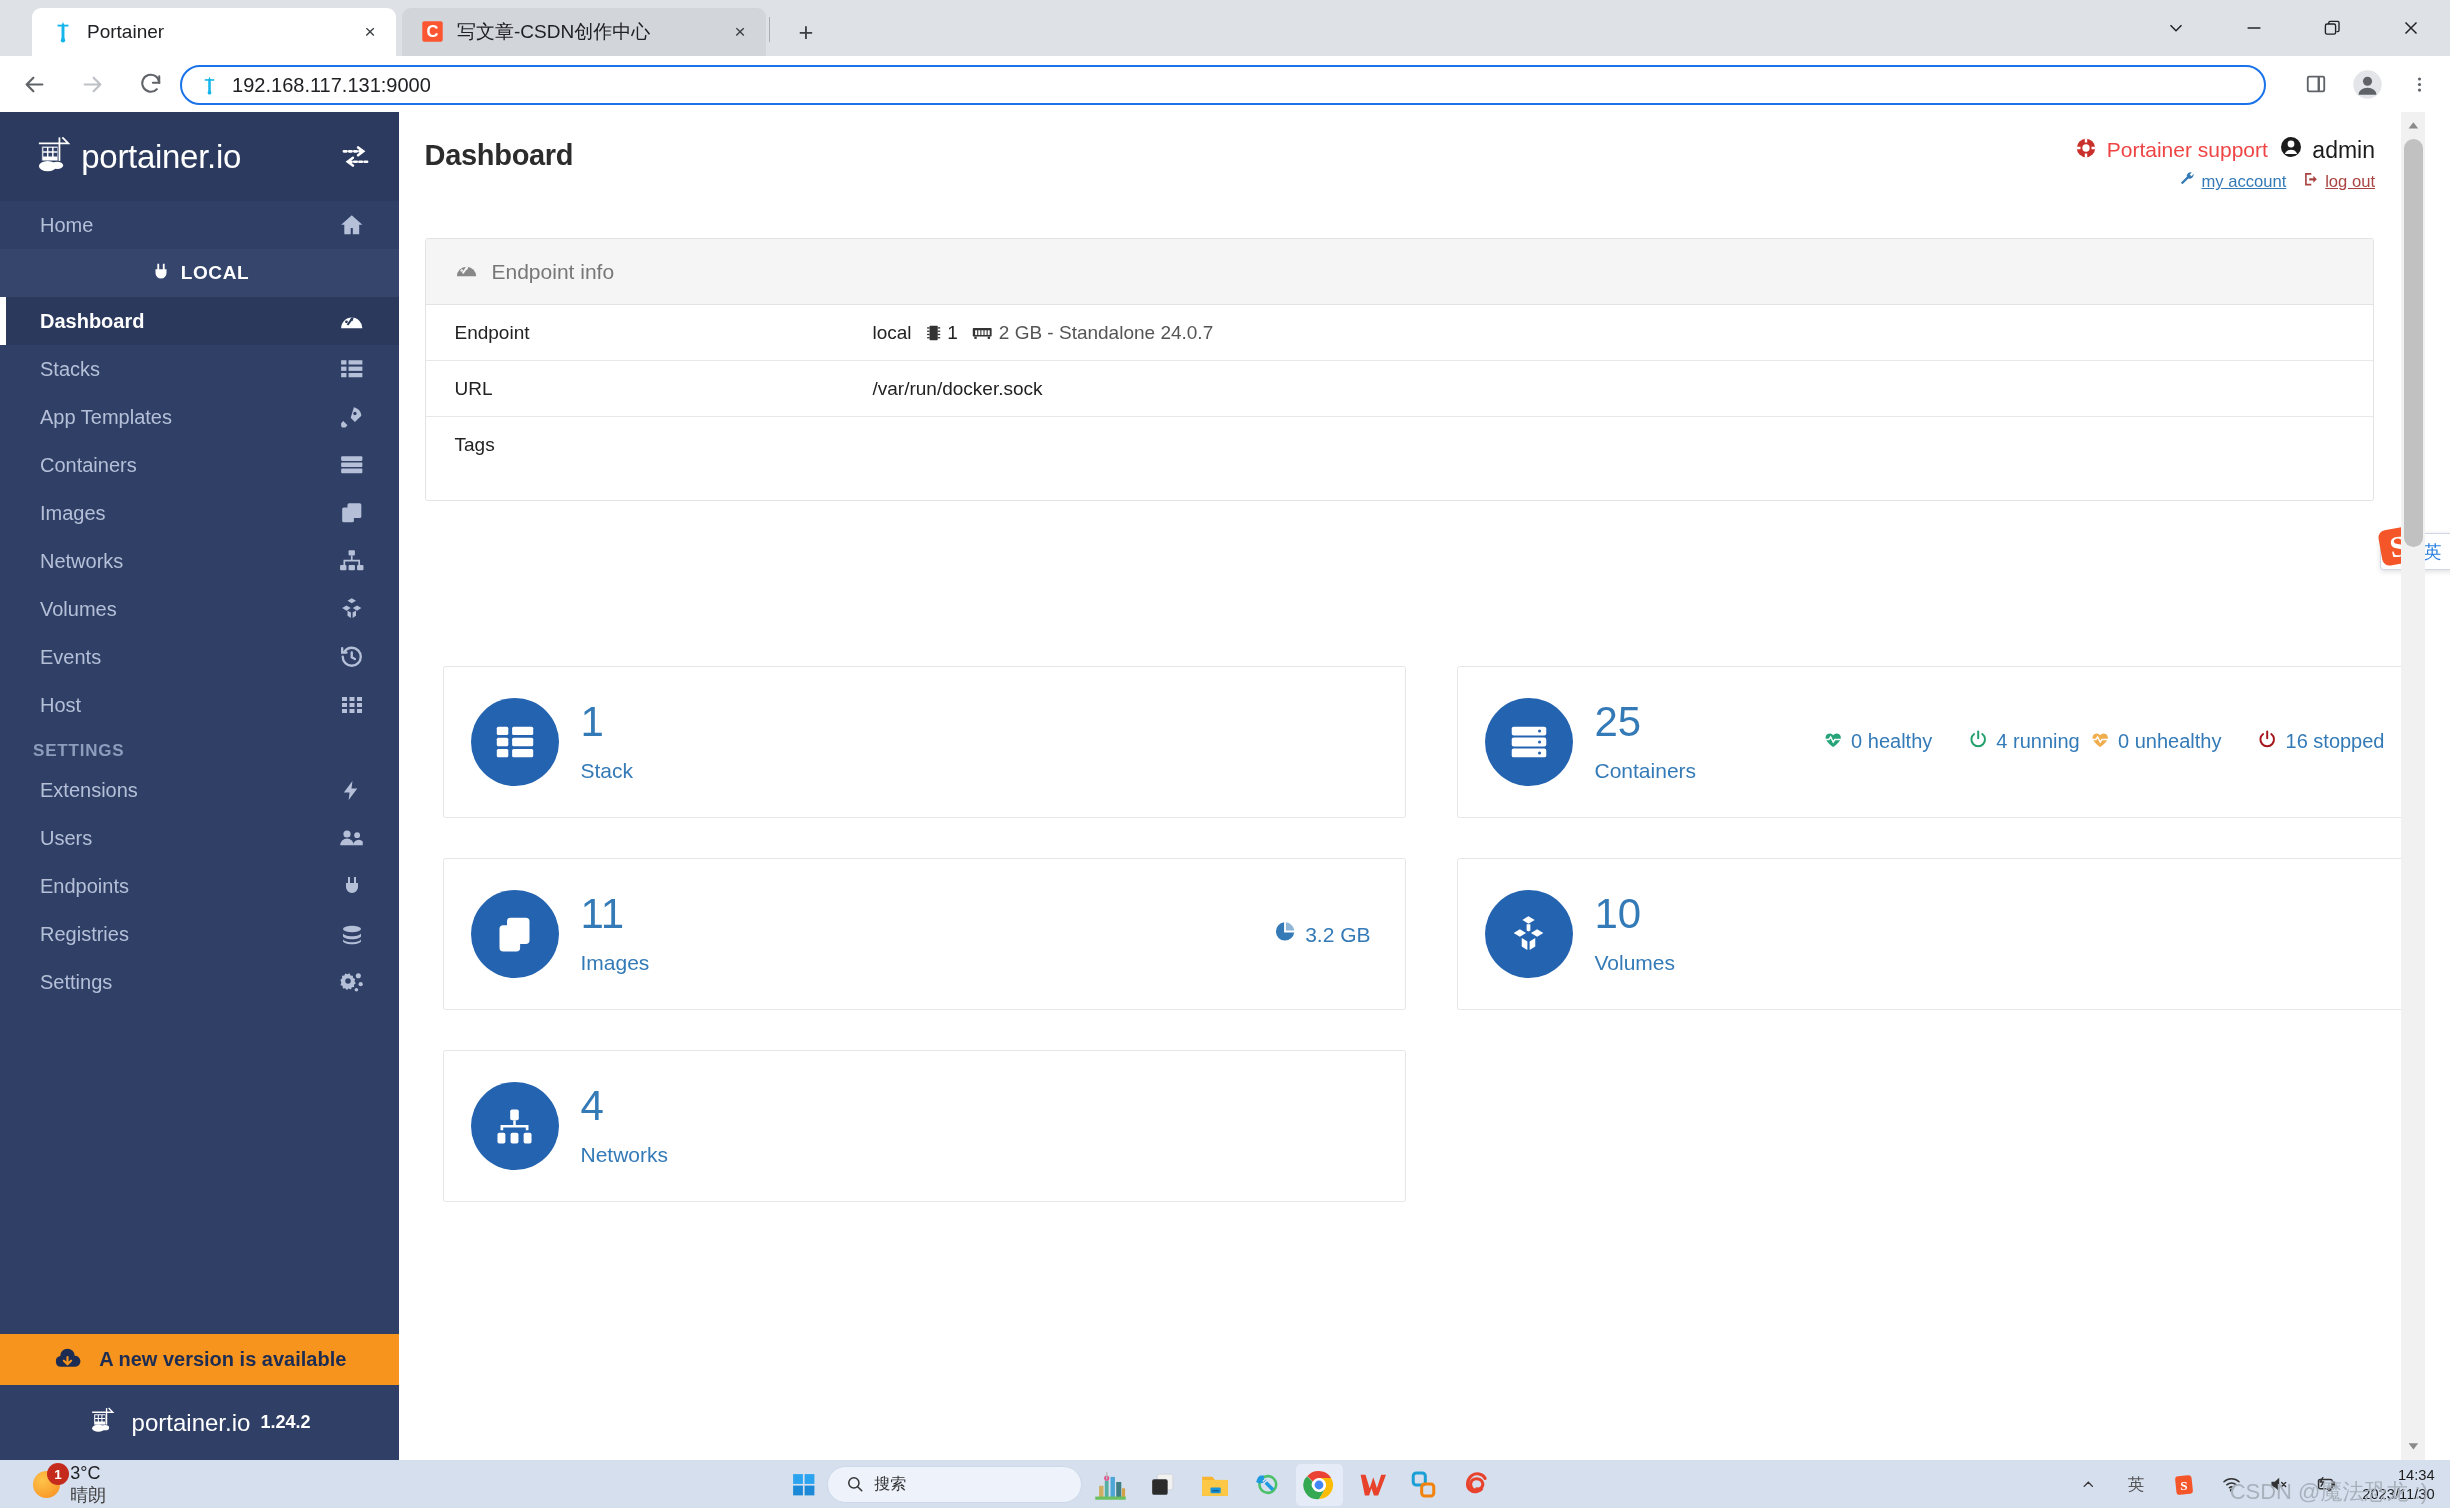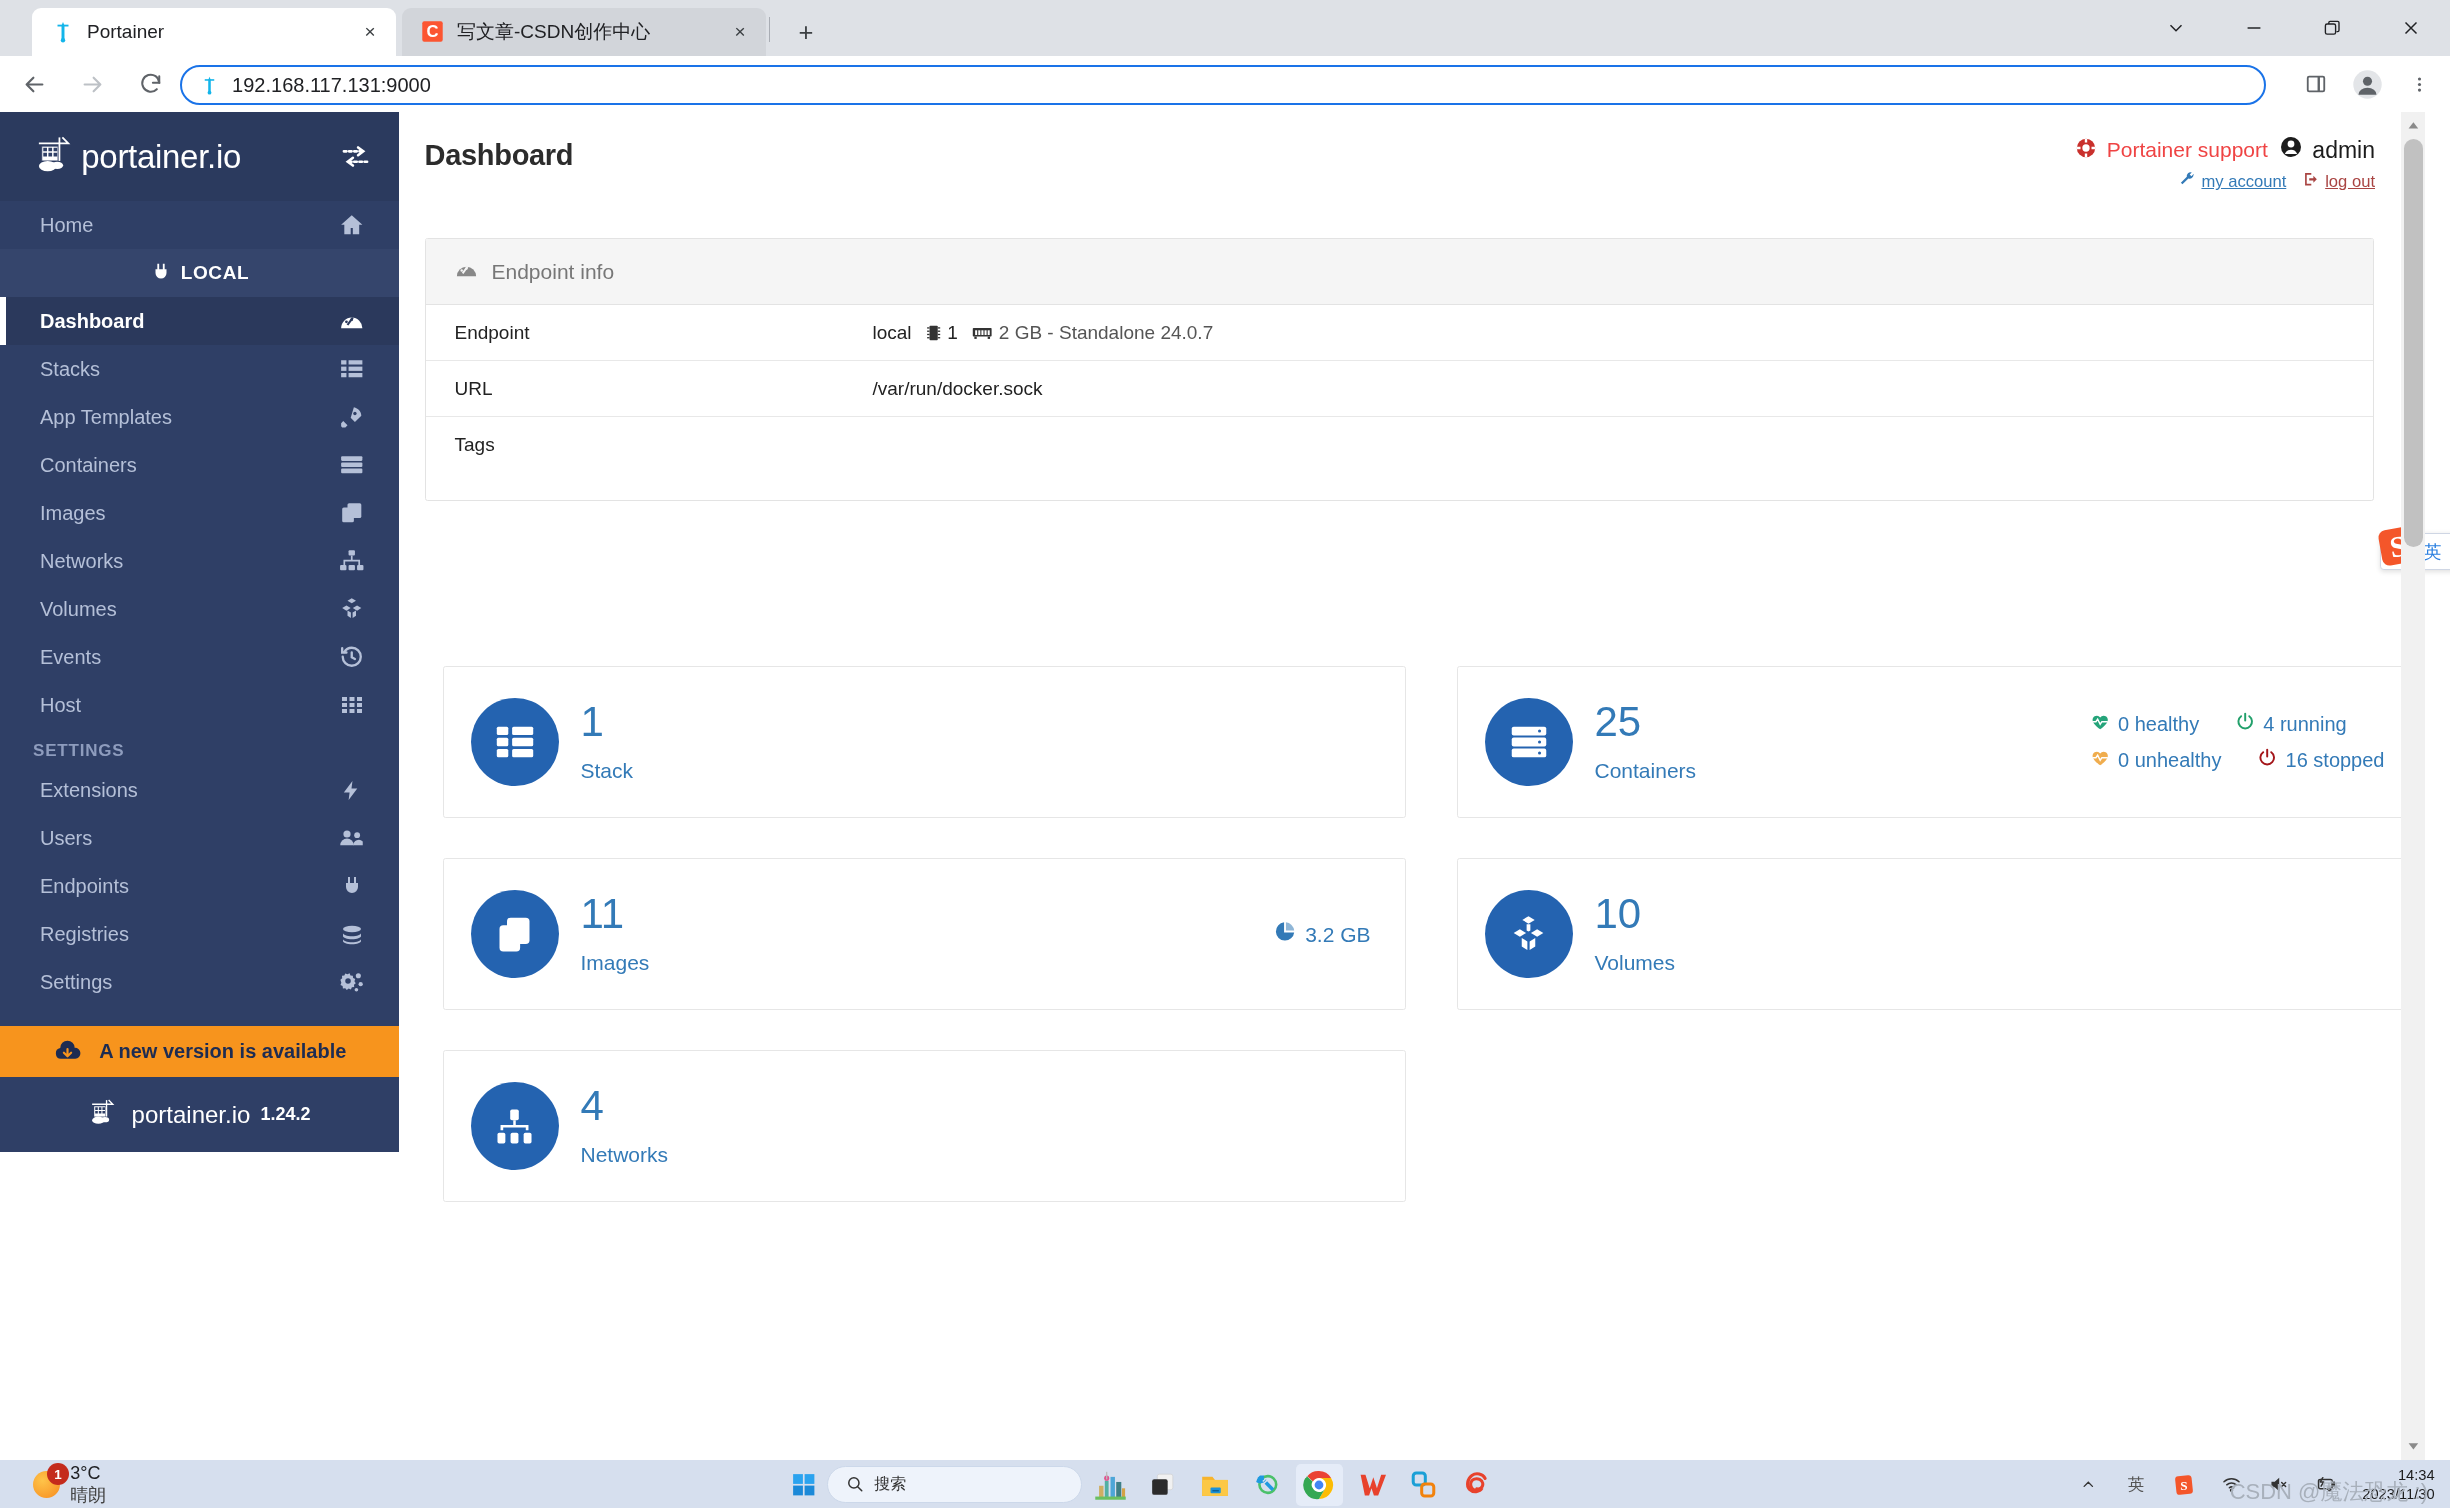--- a/index.html
+++ b/index.html
@@ -63,21 +63,21 @@
   .tb-ic { width: 38px; height: 38px; display: flex; align-items: center; justify-content: center; color: #5f6368; }
 
   
   .page {
     position: absolute; left: 0; top: 112px; width: 2450px; height: 1348px;
     background: #ffffff; overflow: hidden;
   }
 
   
   .sidebar {
-    position: absolute; left: 0; top: 0; width: 399px; height: 1040px;
+    position: absolute; left: 0; top: 0; width: 399px; height: 1348px;
     background: #2f3f66;
   }
   .sb-logo {
     height: 89px; background: #2b3a5e; display: flex; align-items: center;
     padding: 0 25.5px 0 33px;
   }
   .sb-logo-mark { width: 47px; height: 47px; flex:0 0 47px; margin-right: 1.3px; }
   .sb-logo-text { font-size: 33px; color: #fff; letter-spacing: -0.3px; font-weight: 300; }
   .sb-switch { margin-left: auto; width: 36px; height: 36px; display:flex; align-items:center; justify-content:center; }
 
@@ -159,21 +159,21 @@
     margin-bottom: 40px; position: relative;
   }
   .card-icon {
     width: 88px; height: 88px; flex: 0 0 88px; border-radius: 50%;
     background: #2463b0; display: flex; align-items: center; justify-content: center;
   }
   .card-meta { margin-left: 22px; }
   .card-num { font-size: 42px; color: #337ab7; line-height: 1.0; font-weight: 400; }
   .card-label { font-size: 21px; color: #337ab7; margin-top: 16.6px; }
   .card-extra { position: absolute; right: 34px; top: 50%; transform: translateY(-50%);
-                display: flex; flex-direction: column; gap: 10.2px; }
+                display: flex; flex-direction: row; gap: 10.2px; }
   .stat-line { display: flex; gap: 36px; }
   .stat { display: flex; align-items: center; gap: 7.7px; font-size: 20px; color: #337ab7; }
   .size-badge { display: flex; align-items: center; gap: 9px; font-size: 21px; color: #337ab7; }
 
   
   .ime-bar {
     position: absolute; left: 1981px; top: 421px; width: 281px; height: 37px;
     background: #ffffff; border: 0.6px solid #cfd6e4; border-radius: 3.8px;
     display: flex; align-items: center; gap: 1.3px; padding-left: 37px;
     box-shadow: 0 1.3px 5.1px rgba(0,0,0,.12);

